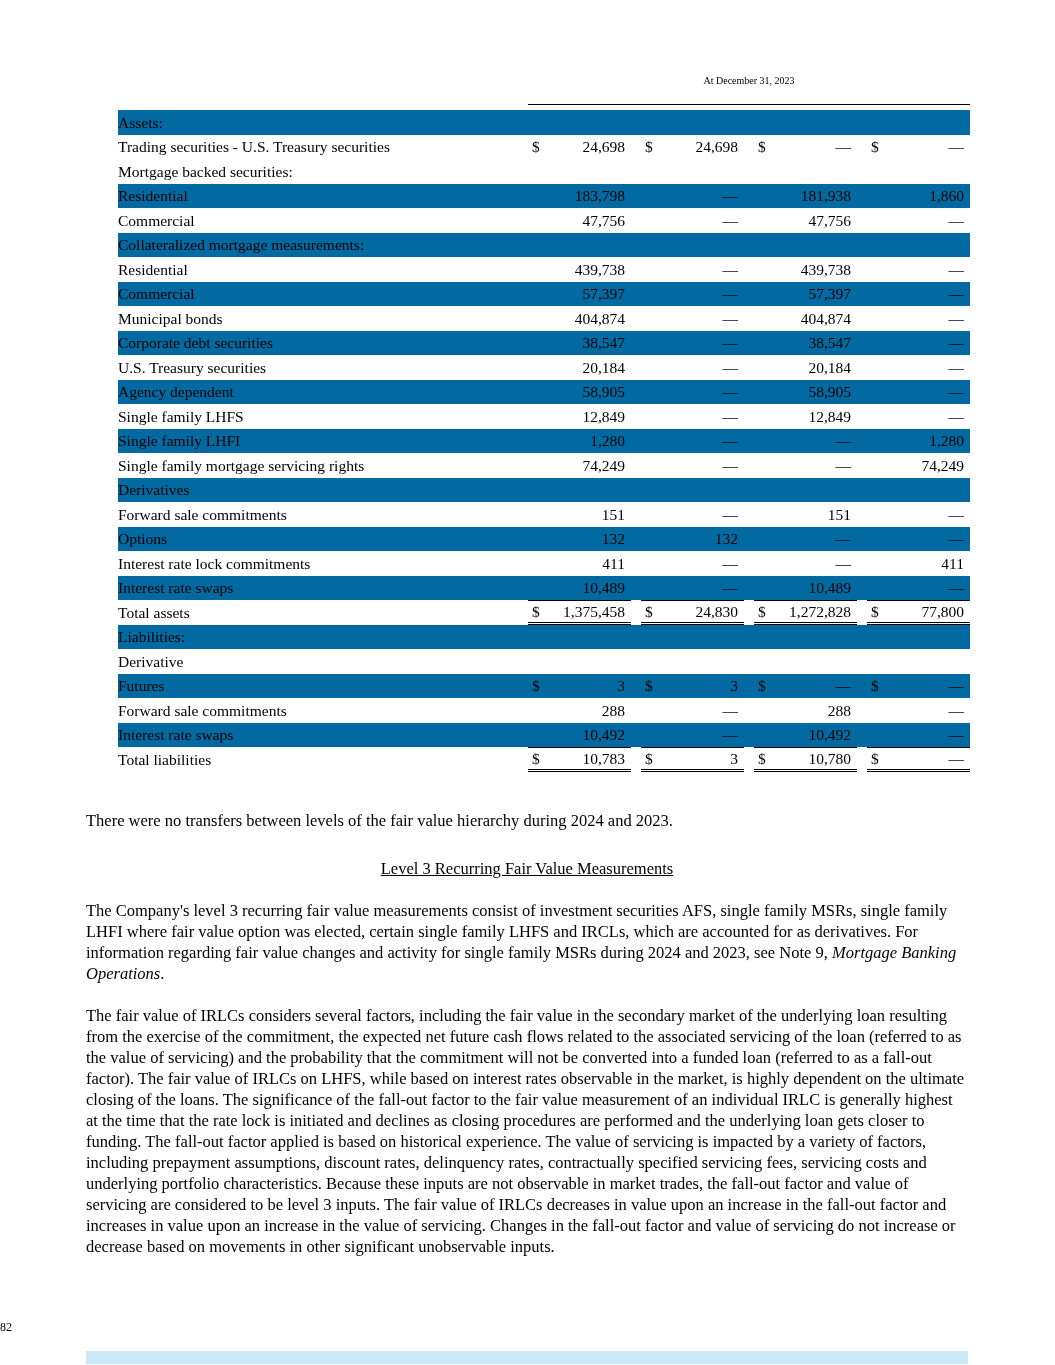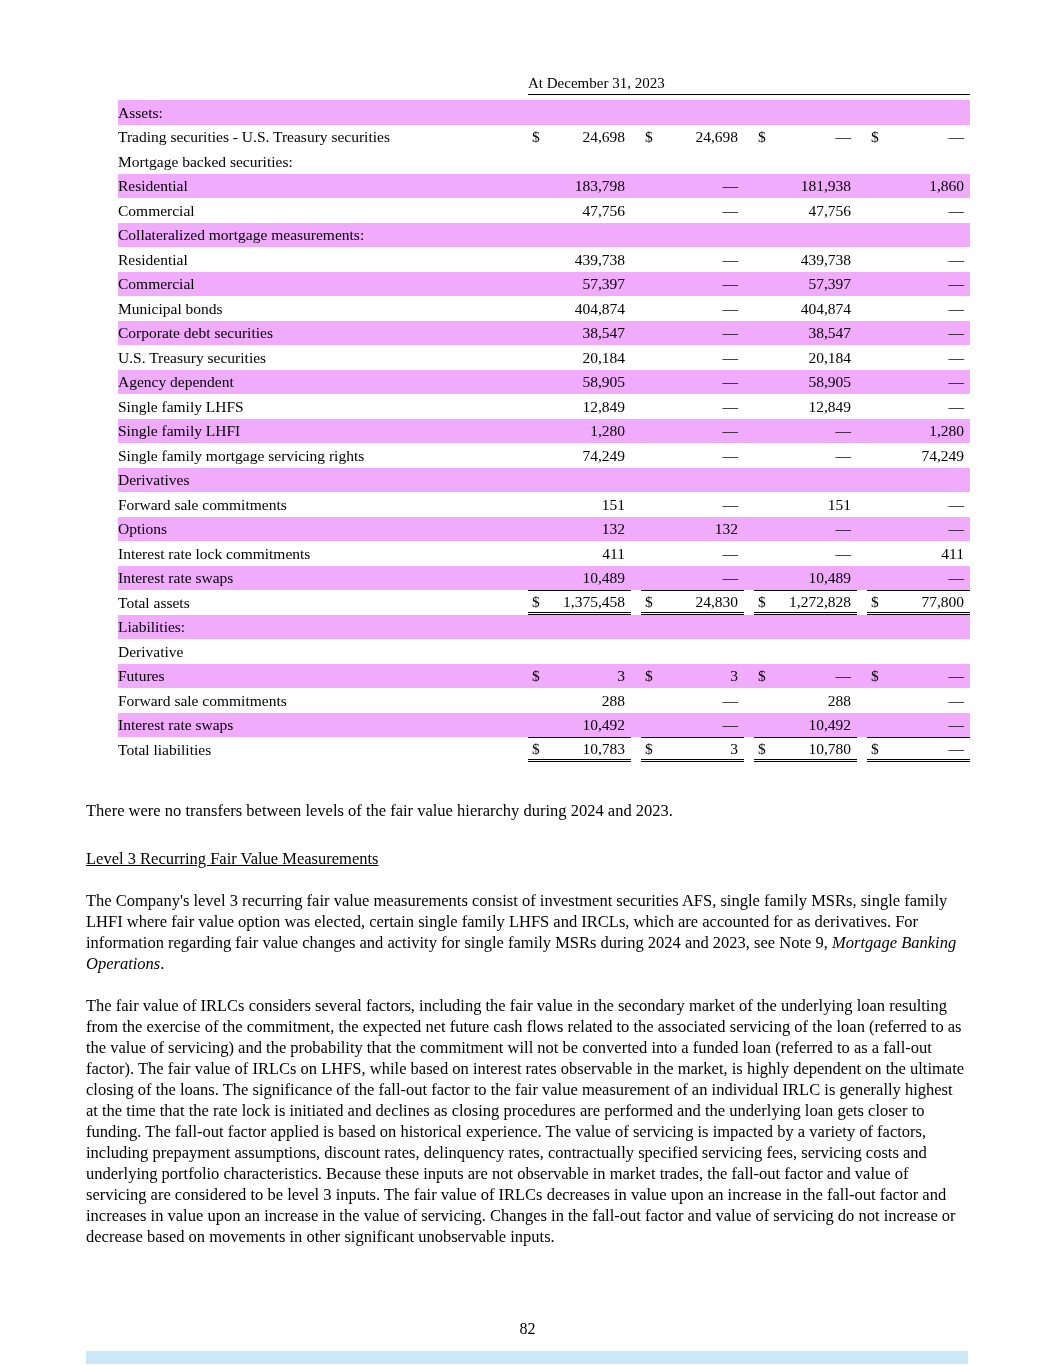--- a/index.html
+++ b/index.html
@@ -20,38 +20,38 @@
     width: 852px;
     font-size: 15.5px;
   }
   col.c-label { width: 400px; }
   col.c-num   { width: 113px; }
   td { vertical-align: middle; }
 
   tr.date-row td { padding: 0; }
   .date-inner {
     margin-left: 10px;
-    text-align: left;
-    font-size: 15px;
+    text-align: center;
+    font-size: 10px;
     border-bottom: 1px solid #000;
-    padding-bottom: 2px;
+    padding-bottom: 18px;
   }
   tr.colhead-row td { padding: 0; vertical-align: bottom; }
   .units-cell { font-size: 14.5px; padding: 0 0 4px 4px; }
   .colhead-box {
     margin-left: 10px;
     text-align: center;
     font-size: 14.5px;
     border-bottom: 1px solid #000;
     padding: 3px 0 3px;
   }
   tr.spacer-row td { height: 5px; padding: 0; }
 
   tbody tr { height: 24.5px; }
-  tbody tr.shaded { background: #f0abfc; }
+  tbody tr.shaded { background: #0369a1; }
   td.label { padding: 2px 4px 2px 0; line-height: 19px; }
   .ind0 { padding-left: 4px; }
   .ind1 { padding-left: 34px; }
   .ind2 { padding-left: 65px; margin-left: 18px; }
   .ind3 { padding-left: 104px; }
   .ind4 { padding-left: 112px; }
   .ind5 { padding-left: 141px; }
   td.num { padding: 0; }
   .cellbox {
     margin-left: 10px;
@@ -70,30 +70,30 @@
   .dollar { text-align: left; }
 
   
   .textblock { font-size: 16.5px; line-height: 21px; font-family: Liberation Serif, serif; }
   p.first-para { margin-top: 38px; }
   .section-heading {
     margin-top: 27px;
     font-size: 16.5px;
     font-weight: normal;
     text-decoration: underline;
+    text-align: center;
   }
   p.para { margin-top: 21px; }
   .italic { font-style: italic; }
 
   .page-number {
     position: absolute;
     left: 0; right: 0;
     top: 1320px;
-    text-align: center;
-    font-size: 16px;
+    font-size: 12px;
   }
   .footer-bar {
     position: absolute;
     left: 86px;
     top: 1351px;
     width: 882px;
     height: 13px;
     background: #cbe8f6;
   }
 </style>

